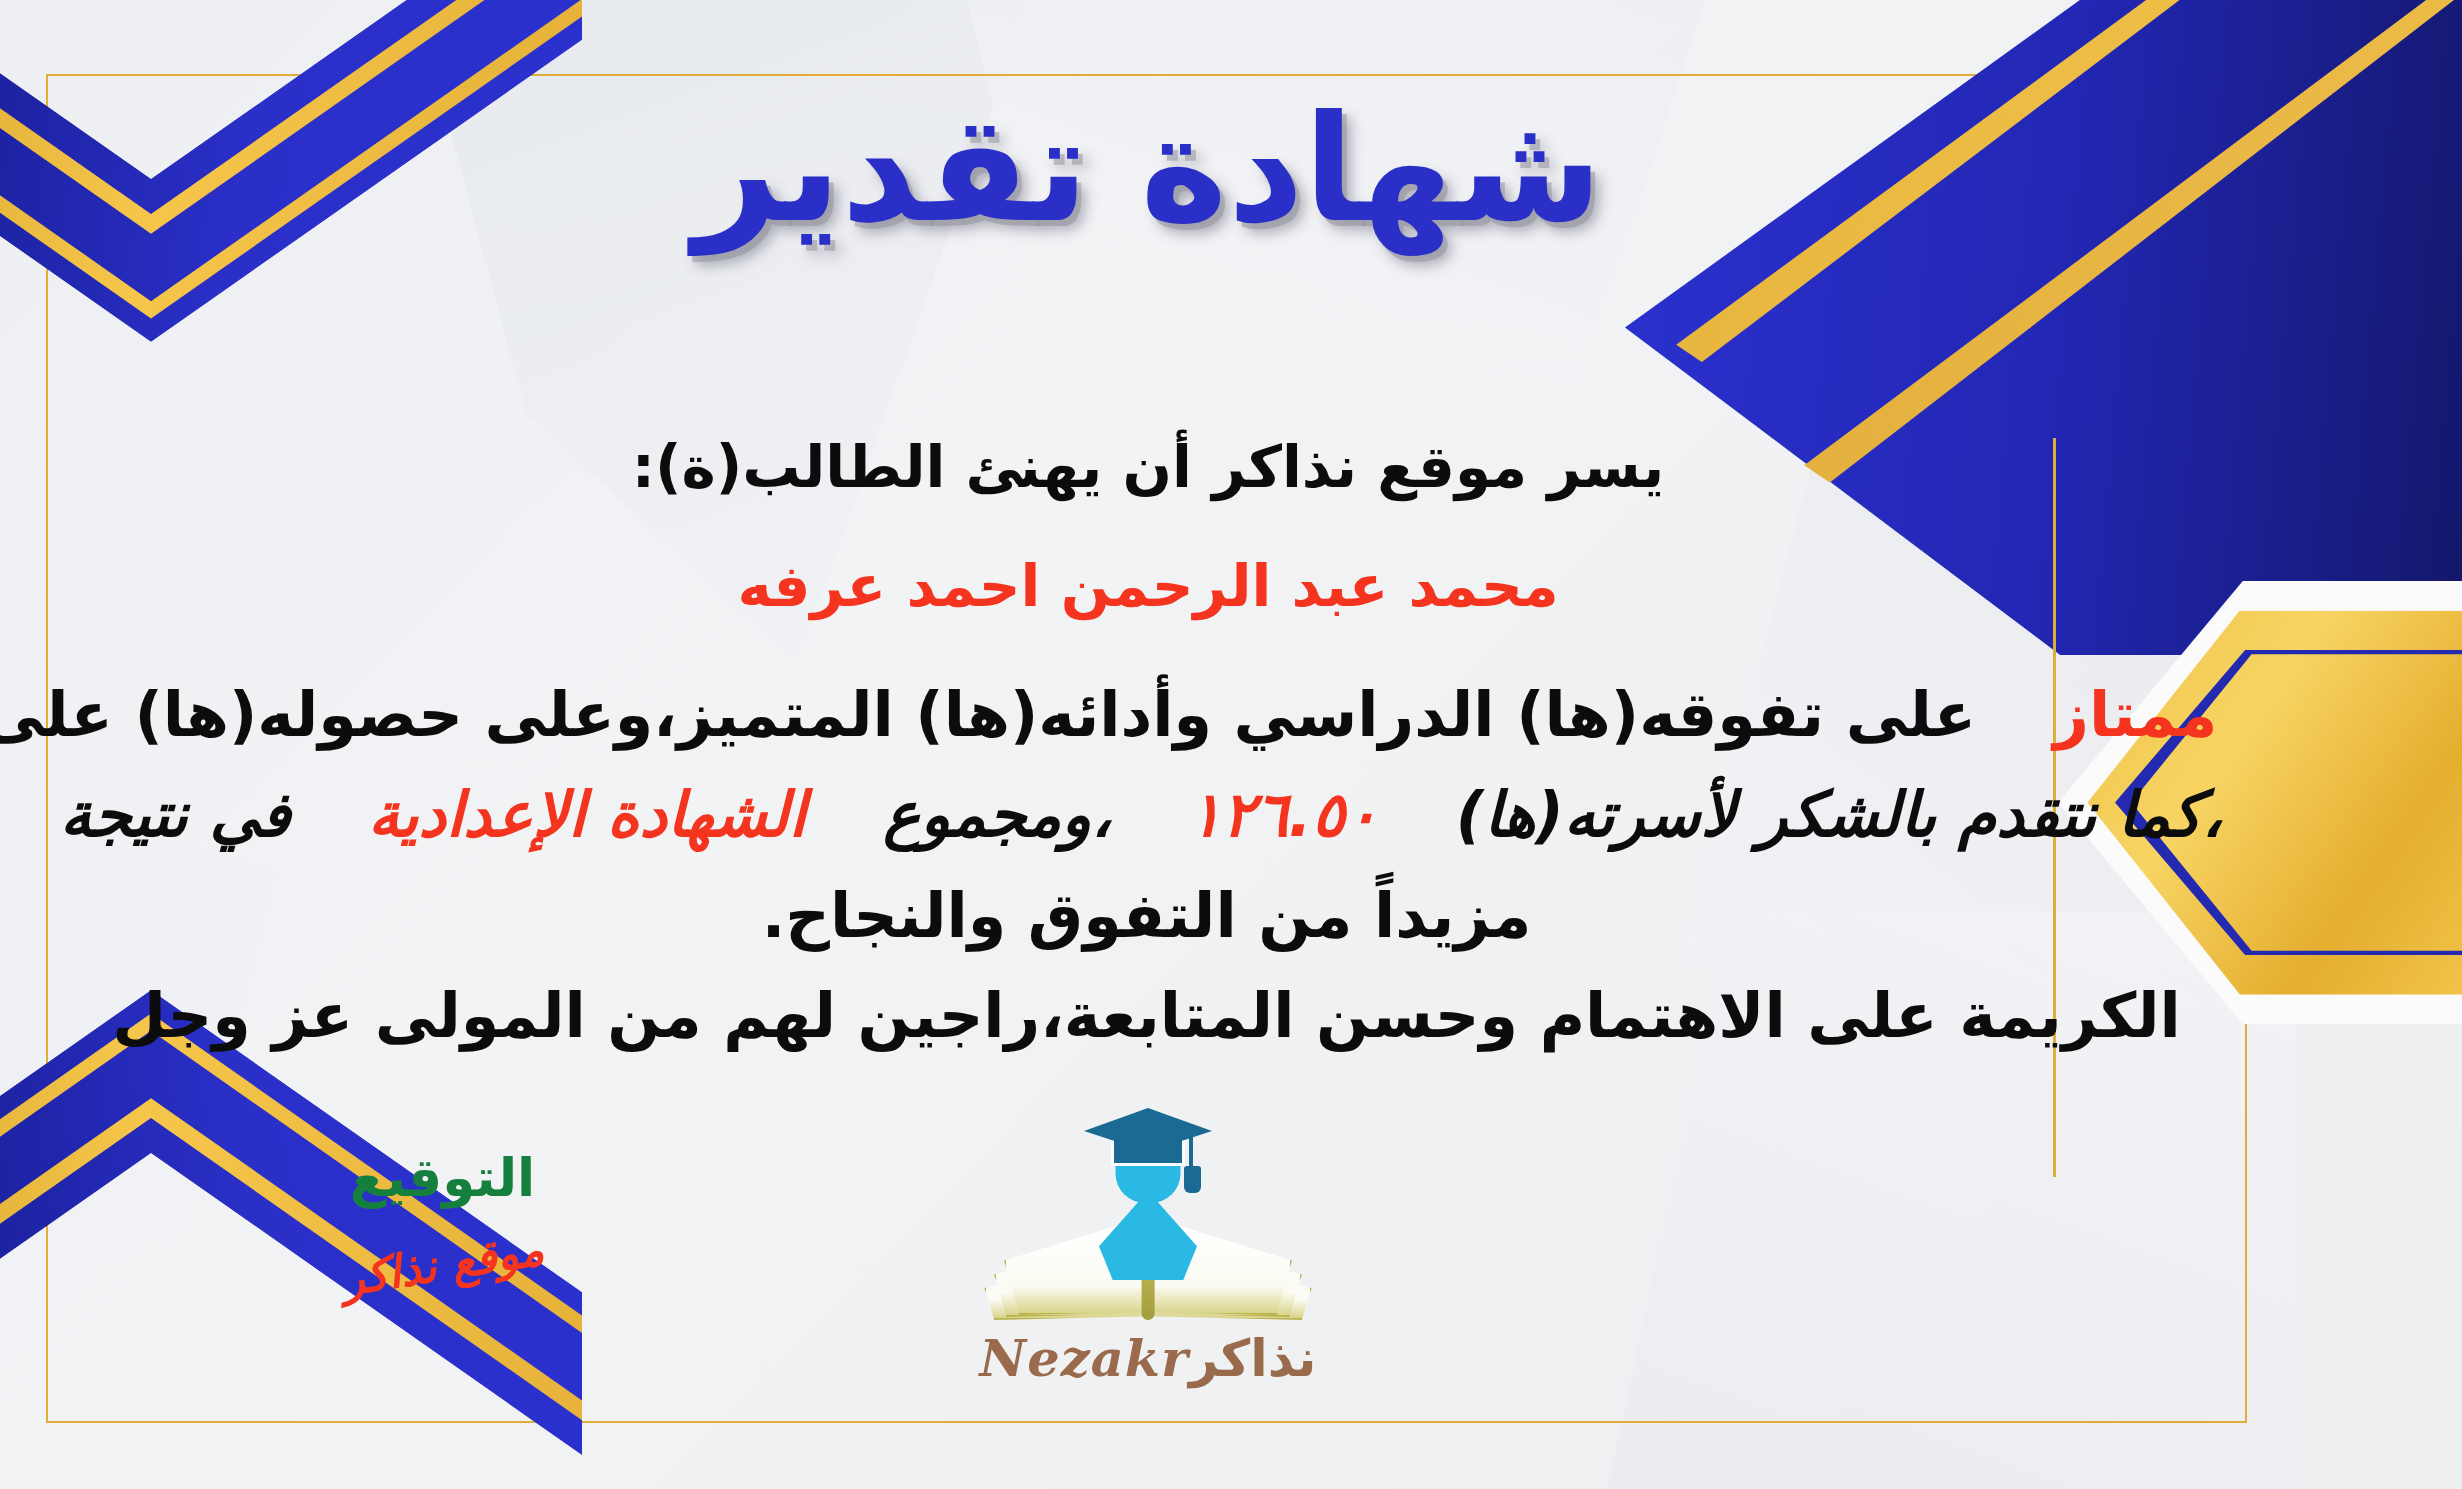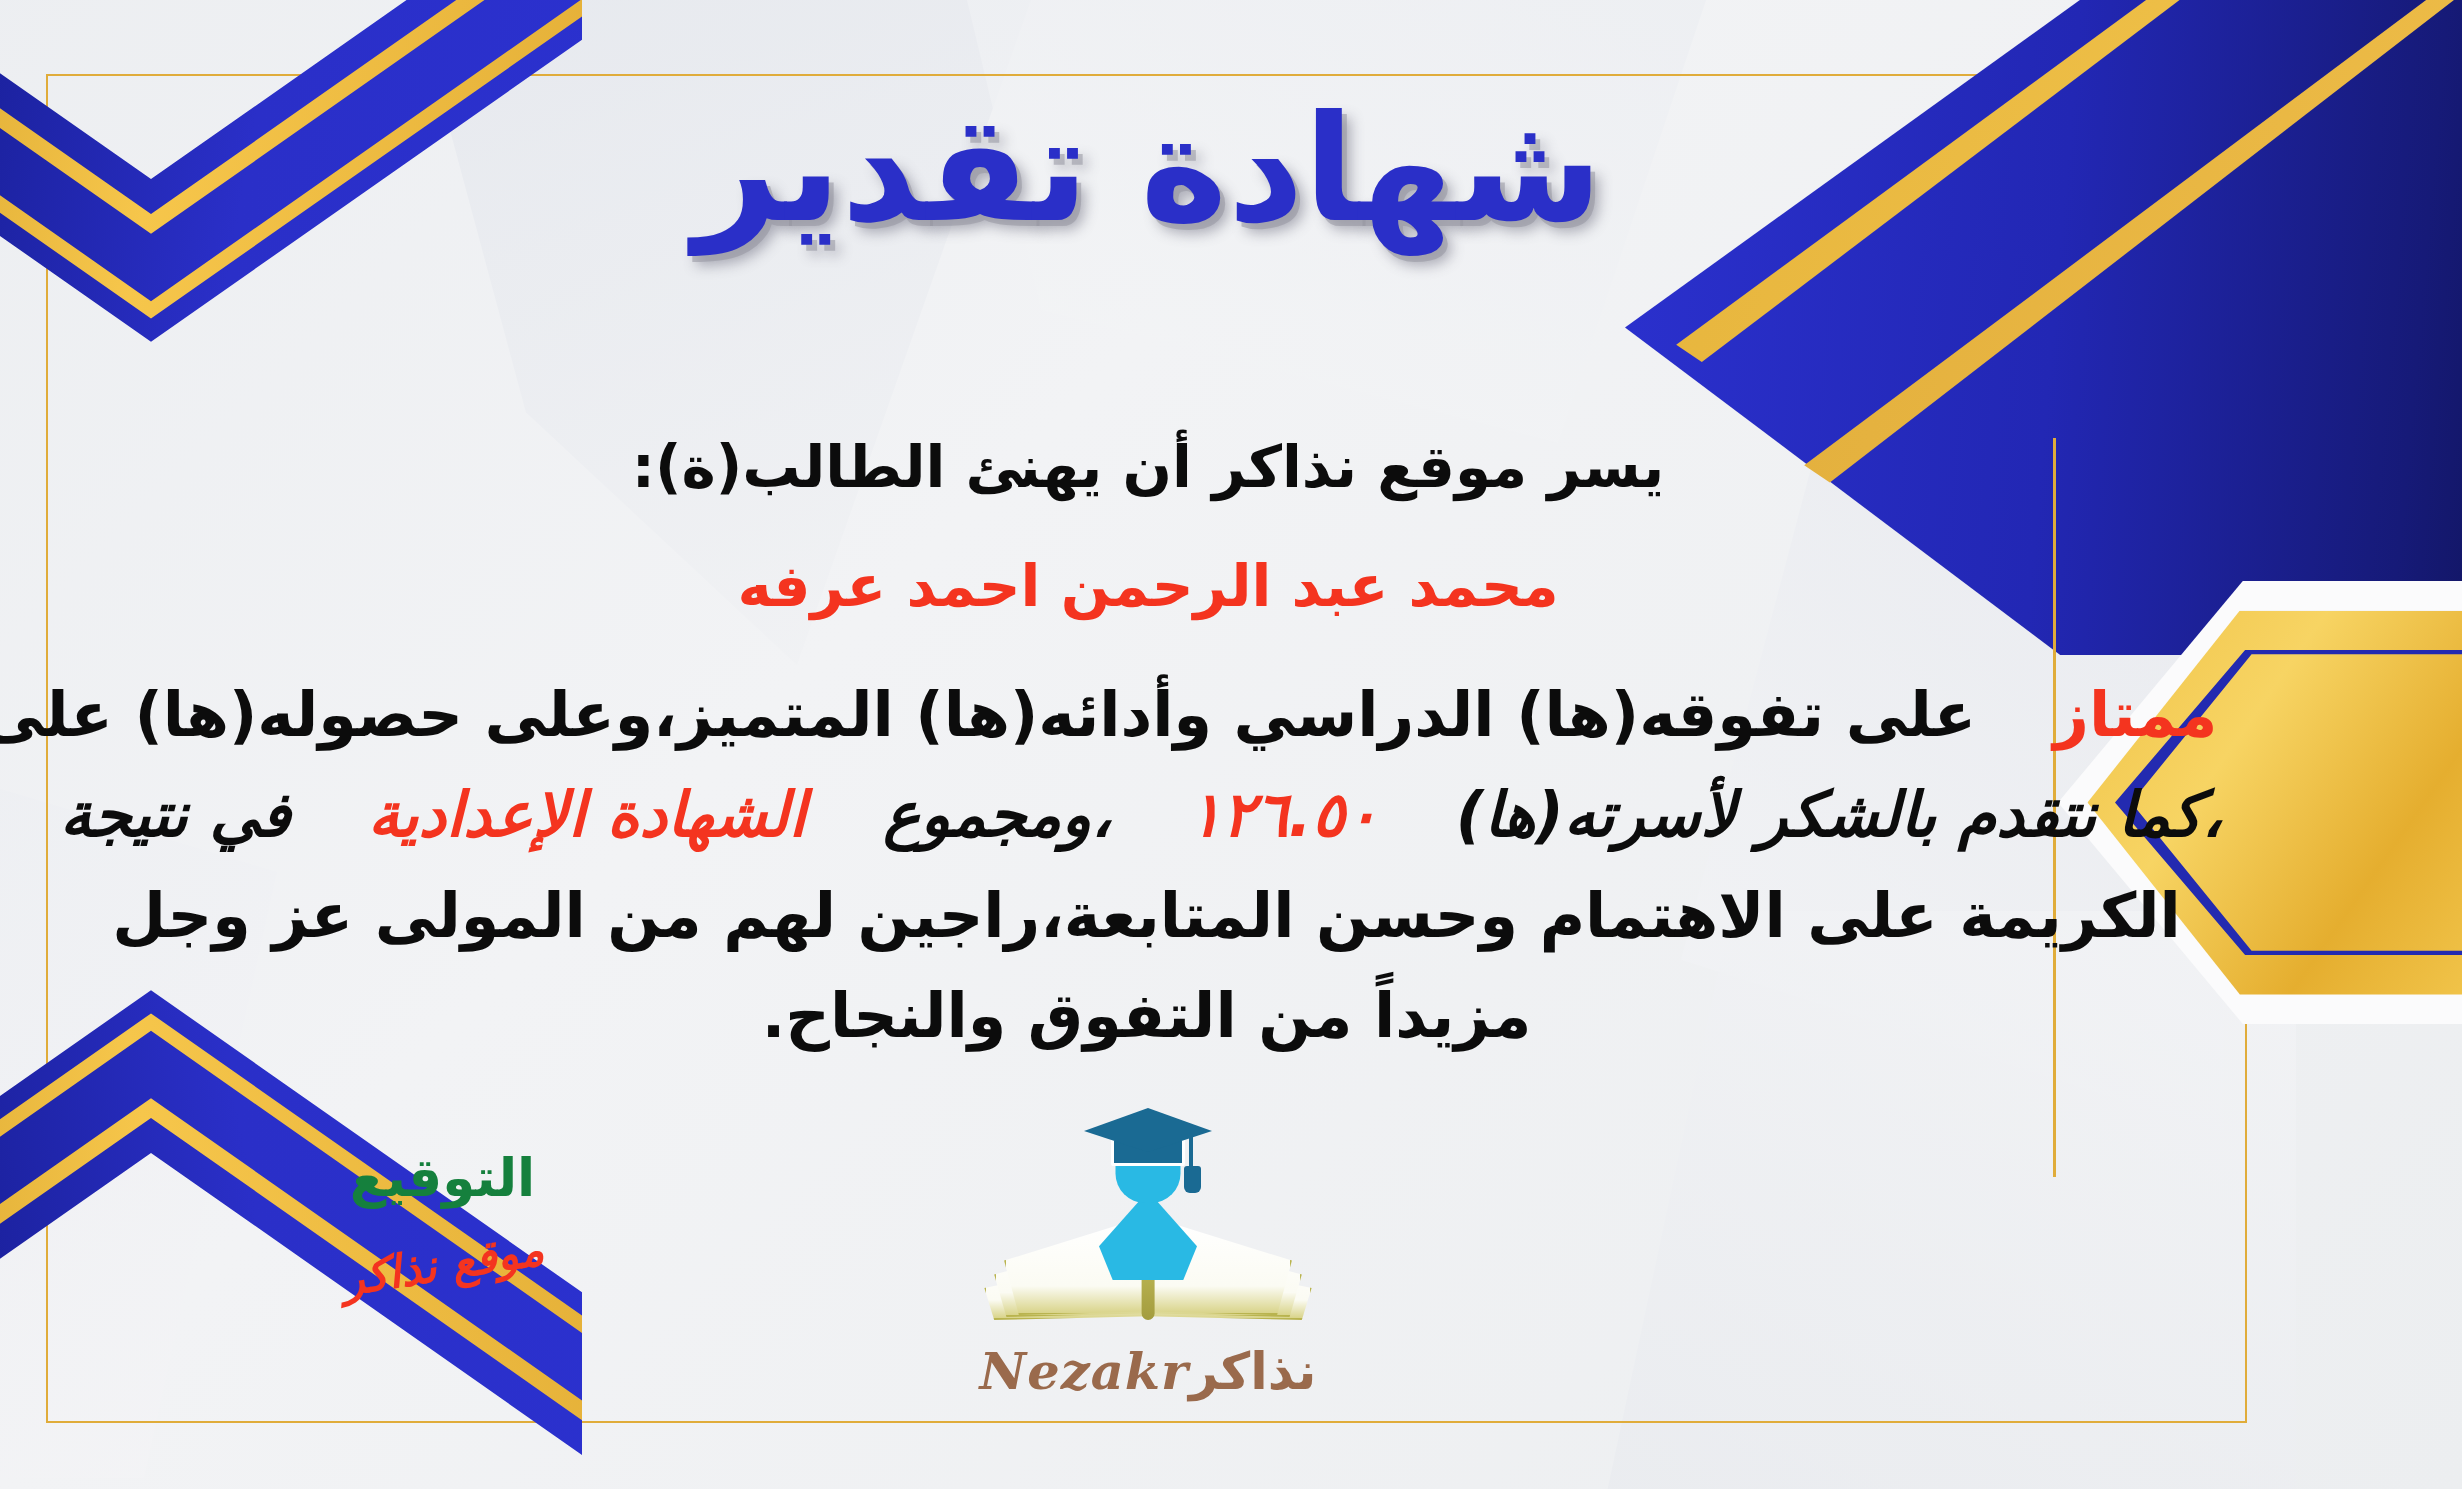--- a/index.html
+++ b/index.html
@@ -406,21 +406,21 @@
   .cap-tassel {
     position: absolute;
     bottom: 132px;
     left: 60.4%;
     width: 16.7px;
     height: 26.6px;
     background: #1a6a93;
     border-radius: 3px 3px 5.9px 5.9px;
   }
   .logo-wordmark {
-    margin-top: 16px;
+    margin-top: 3px;
     font-size: 51px;
     font-weight: 700;
     color: #9a6a4c;
     letter-spacing: 1px;
     white-space: nowrap;
     direction: rtl;
   }
   .logo-wordmark .latin {
     font-family: "DejaVu Serif", serif;
     font-style: italic;
@@ -486,23 +486,23 @@
         <span class="gap-word"></span>
         <span class="hl-red">١٢٦.٥٠</span>
         <span class="gap-word"></span>
         <span>،ومجموع</span>
         <span class="gap-word"></span>
         <span class="hl-red">الشهادة الإعدادية</span>
         <span class="gap-word"></span>
         <span>في نتيجة</span>
       </span>
 
+      <span class="body-line ln-4">مزيداً من التفوق والنجاح.</span>
+
       <span class="body-line ln-3">الكريمة على الاهتمام وحسن المتابعة،راجين لهم من المولى عز وجل</span>
-
-      <span class="body-line ln-4">مزيداً من التفوق والنجاح.</span>
     </div>
 
     <div class="signature-block">
       <div class="signature-label">التوقيع</div>
       <div class="signature-mark">موقع نذاكر</div>
     </div>
 
     <div class="logo-block">
       <div class="logo-art">
         <div class="book">

